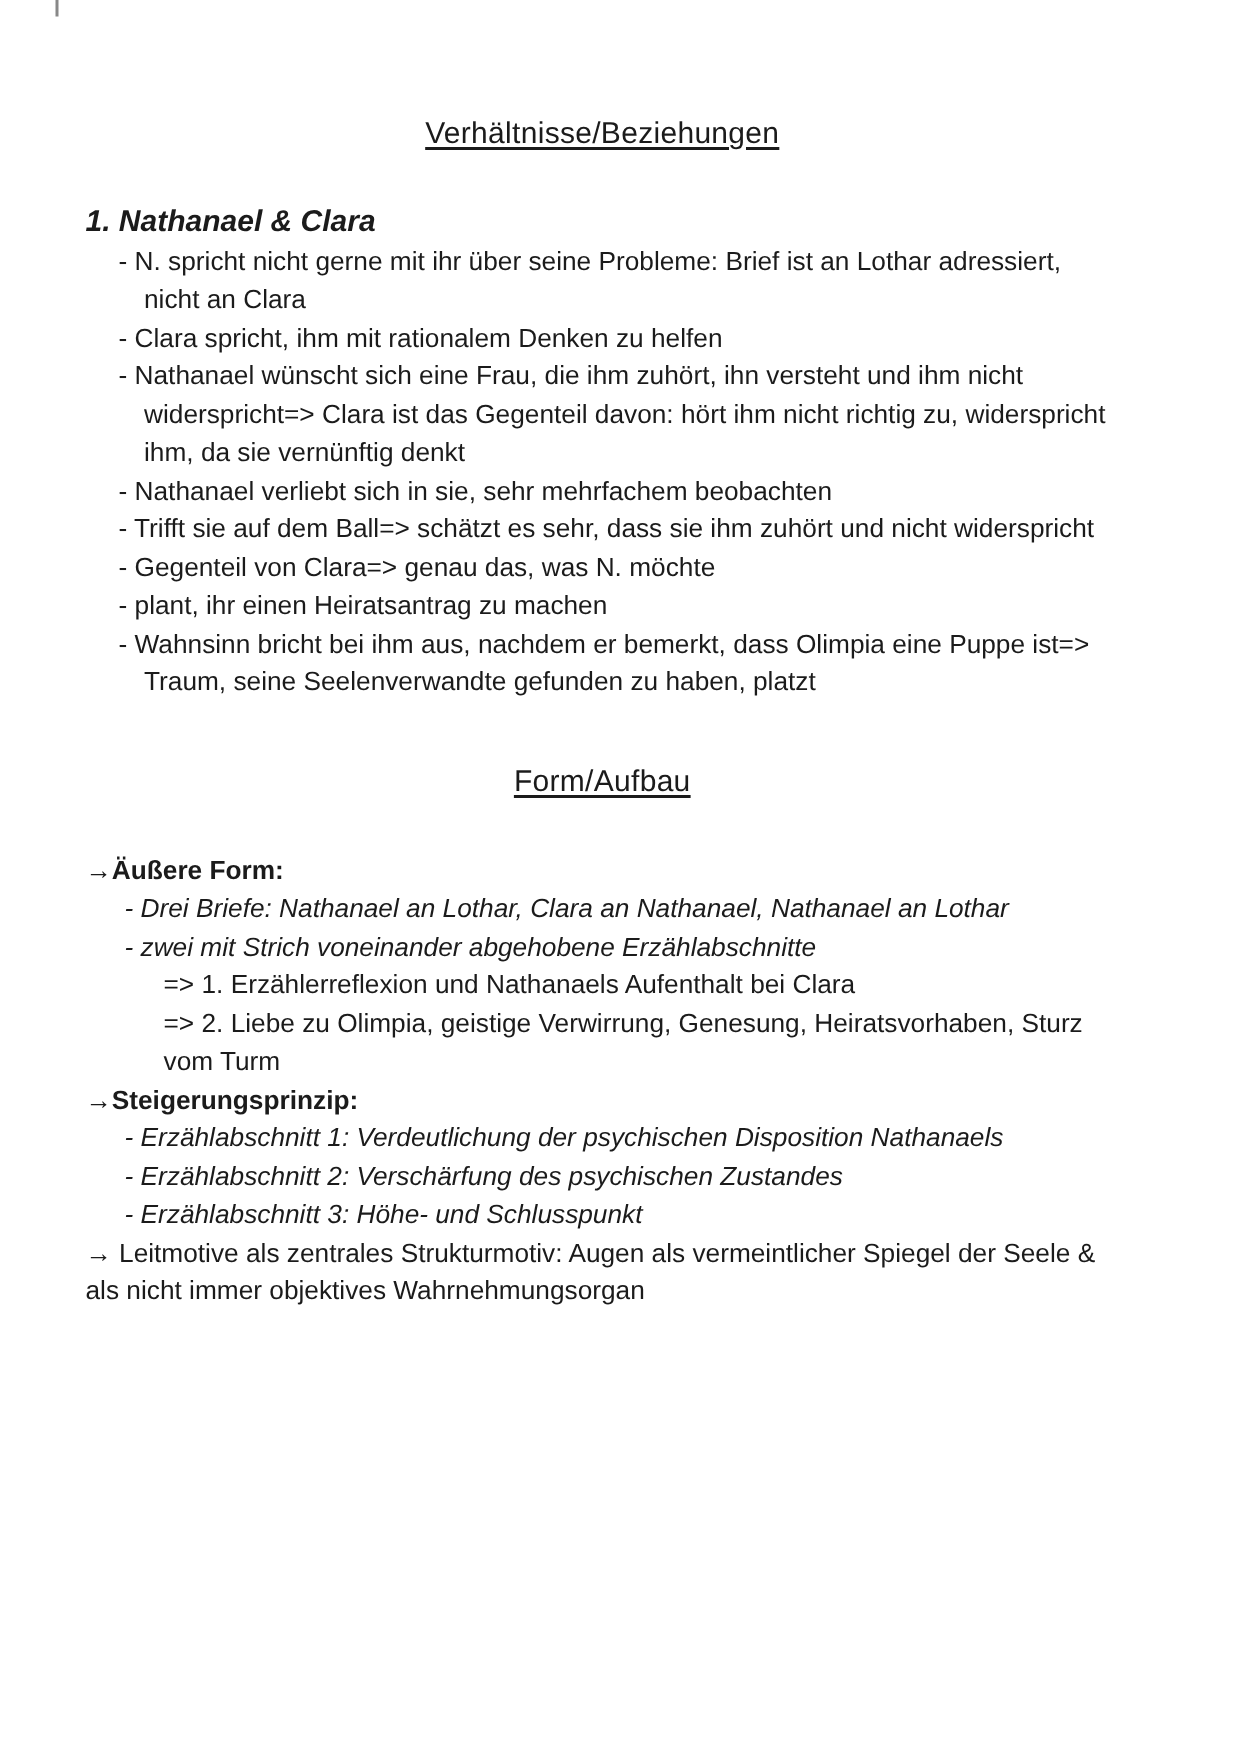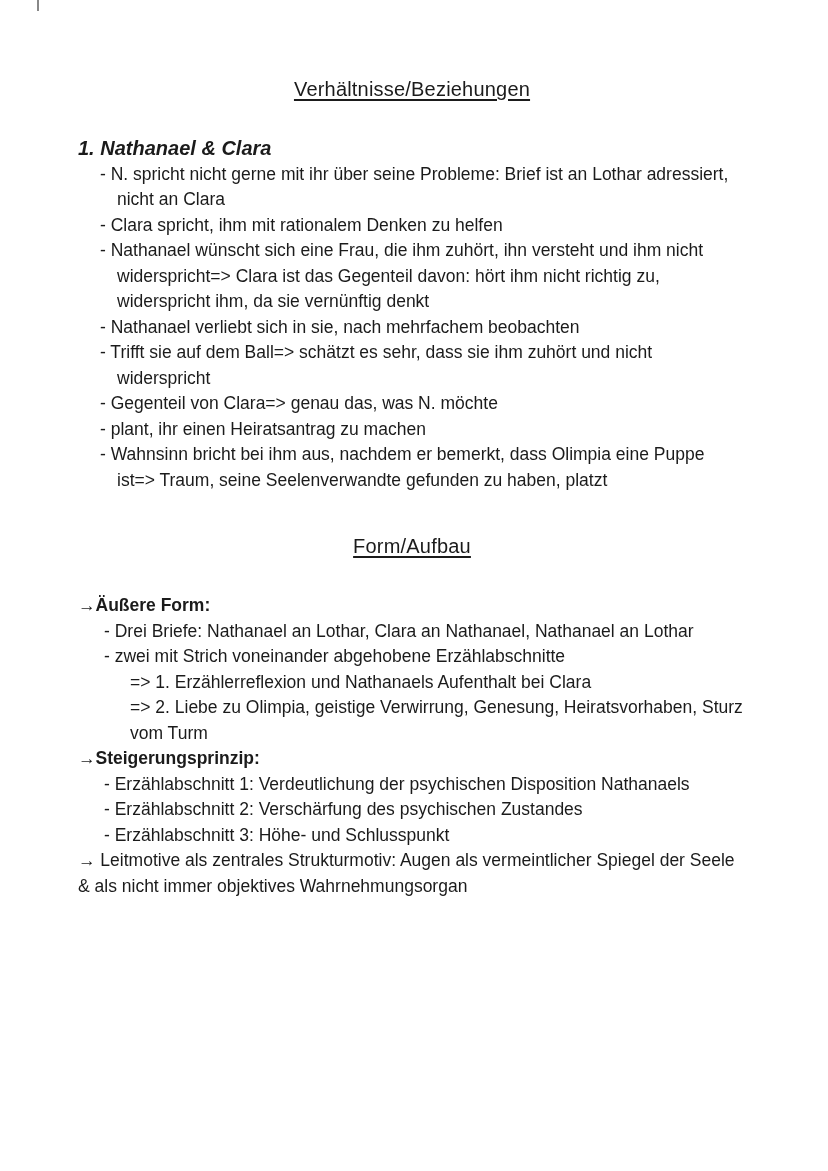--- a/index.html
+++ b/index.html
@@ -7,21 +7,21 @@
   .page {
     position: relative;
     width: 828px;
     min-height: 1171px;
     margin: 0 auto;
     background: #ffffff;
     color: #1b1b1b;
     font-family: "Liberation Sans", sans-serif;
     font-size: 17.5px;
     line-height: 25.5px;
-    padding: 76px 82px 60px 78px;
+    padding: 76px 82px 60px 57px;
   }
   p, h1 { margin: 0; padding: 0; }
 
   .scan-artifact {
     position: absolute;
     left: 37px;
     top: 0;
     width: 2px;
     height: 11px;
     background: #6a6a6a;
@@ -53,20 +53,21 @@
 
   .section-form { margin-top: 40px; }
 
   .arrow-heading { font-weight: 700; }
   .arrow-heading .arrow { font-weight: 700; }
 
   
   .bullet2 {
     padding-left: 38px;
     text-indent: -12px;
+    font-style: italic;
   }
   .subbullet {
     padding-left: 52px;
   }
   .closing { margin-top: 0; }
 </style>
 </head>
 <body>
 
 <div class="page">
@@ -76,21 +77,21 @@
     <h1 class="doc-title">Verhältnisse/Beziehungen</h1>
 
     <div>
       <p class="group-heading">1. Nathanael &amp; Clara</p>
       <p class="bullet">- N. spricht nicht gerne mit ihr über seine Probleme: Brief ist an Lothar adressiert, nicht an Clara</p>
       <p class="bullet">- Clara spricht, ihm mit rationalem Denken zu helfen</p>
       <p class="bullet">- Nathanael wünscht sich eine Frau, die ihm zuhört, ihn versteht und ihm nicht widerspricht=&gt; Clara ist das Gegenteil davon: hört ihm nicht richtig zu, widerspricht ihm, da sie vernünftig denkt</p>
     </div>
 
     <div>
-      <p class="bullet">- Nathanael verliebt sich in sie, nach mehrfachem beobachten</p>
+      <p class="bullet">- Nathanael verliebt sich in sie, sehr mehrfachem beobachten</p>
       <p class="bullet">- Trifft sie auf dem Ball=&gt; schätzt es sehr, dass sie ihm zuhört und nicht widerspricht</p>
       <p class="bullet">- Gegenteil von Clara=&gt; genau das, was N. möchte</p>
       <p class="bullet">- plant, ihr einen Heiratsantrag zu machen</p>
       <p class="bullet">- Wahnsinn bricht bei ihm aus, nachdem er bemerkt, dass Olimpia eine Puppe ist=&gt; Traum, seine Seelenverwandte gefunden zu haben, platzt</p>
     </div>
   </section>
 
   <section class="section-form">
     <h1 class="doc-title">Form/Aufbau</h1>
 

